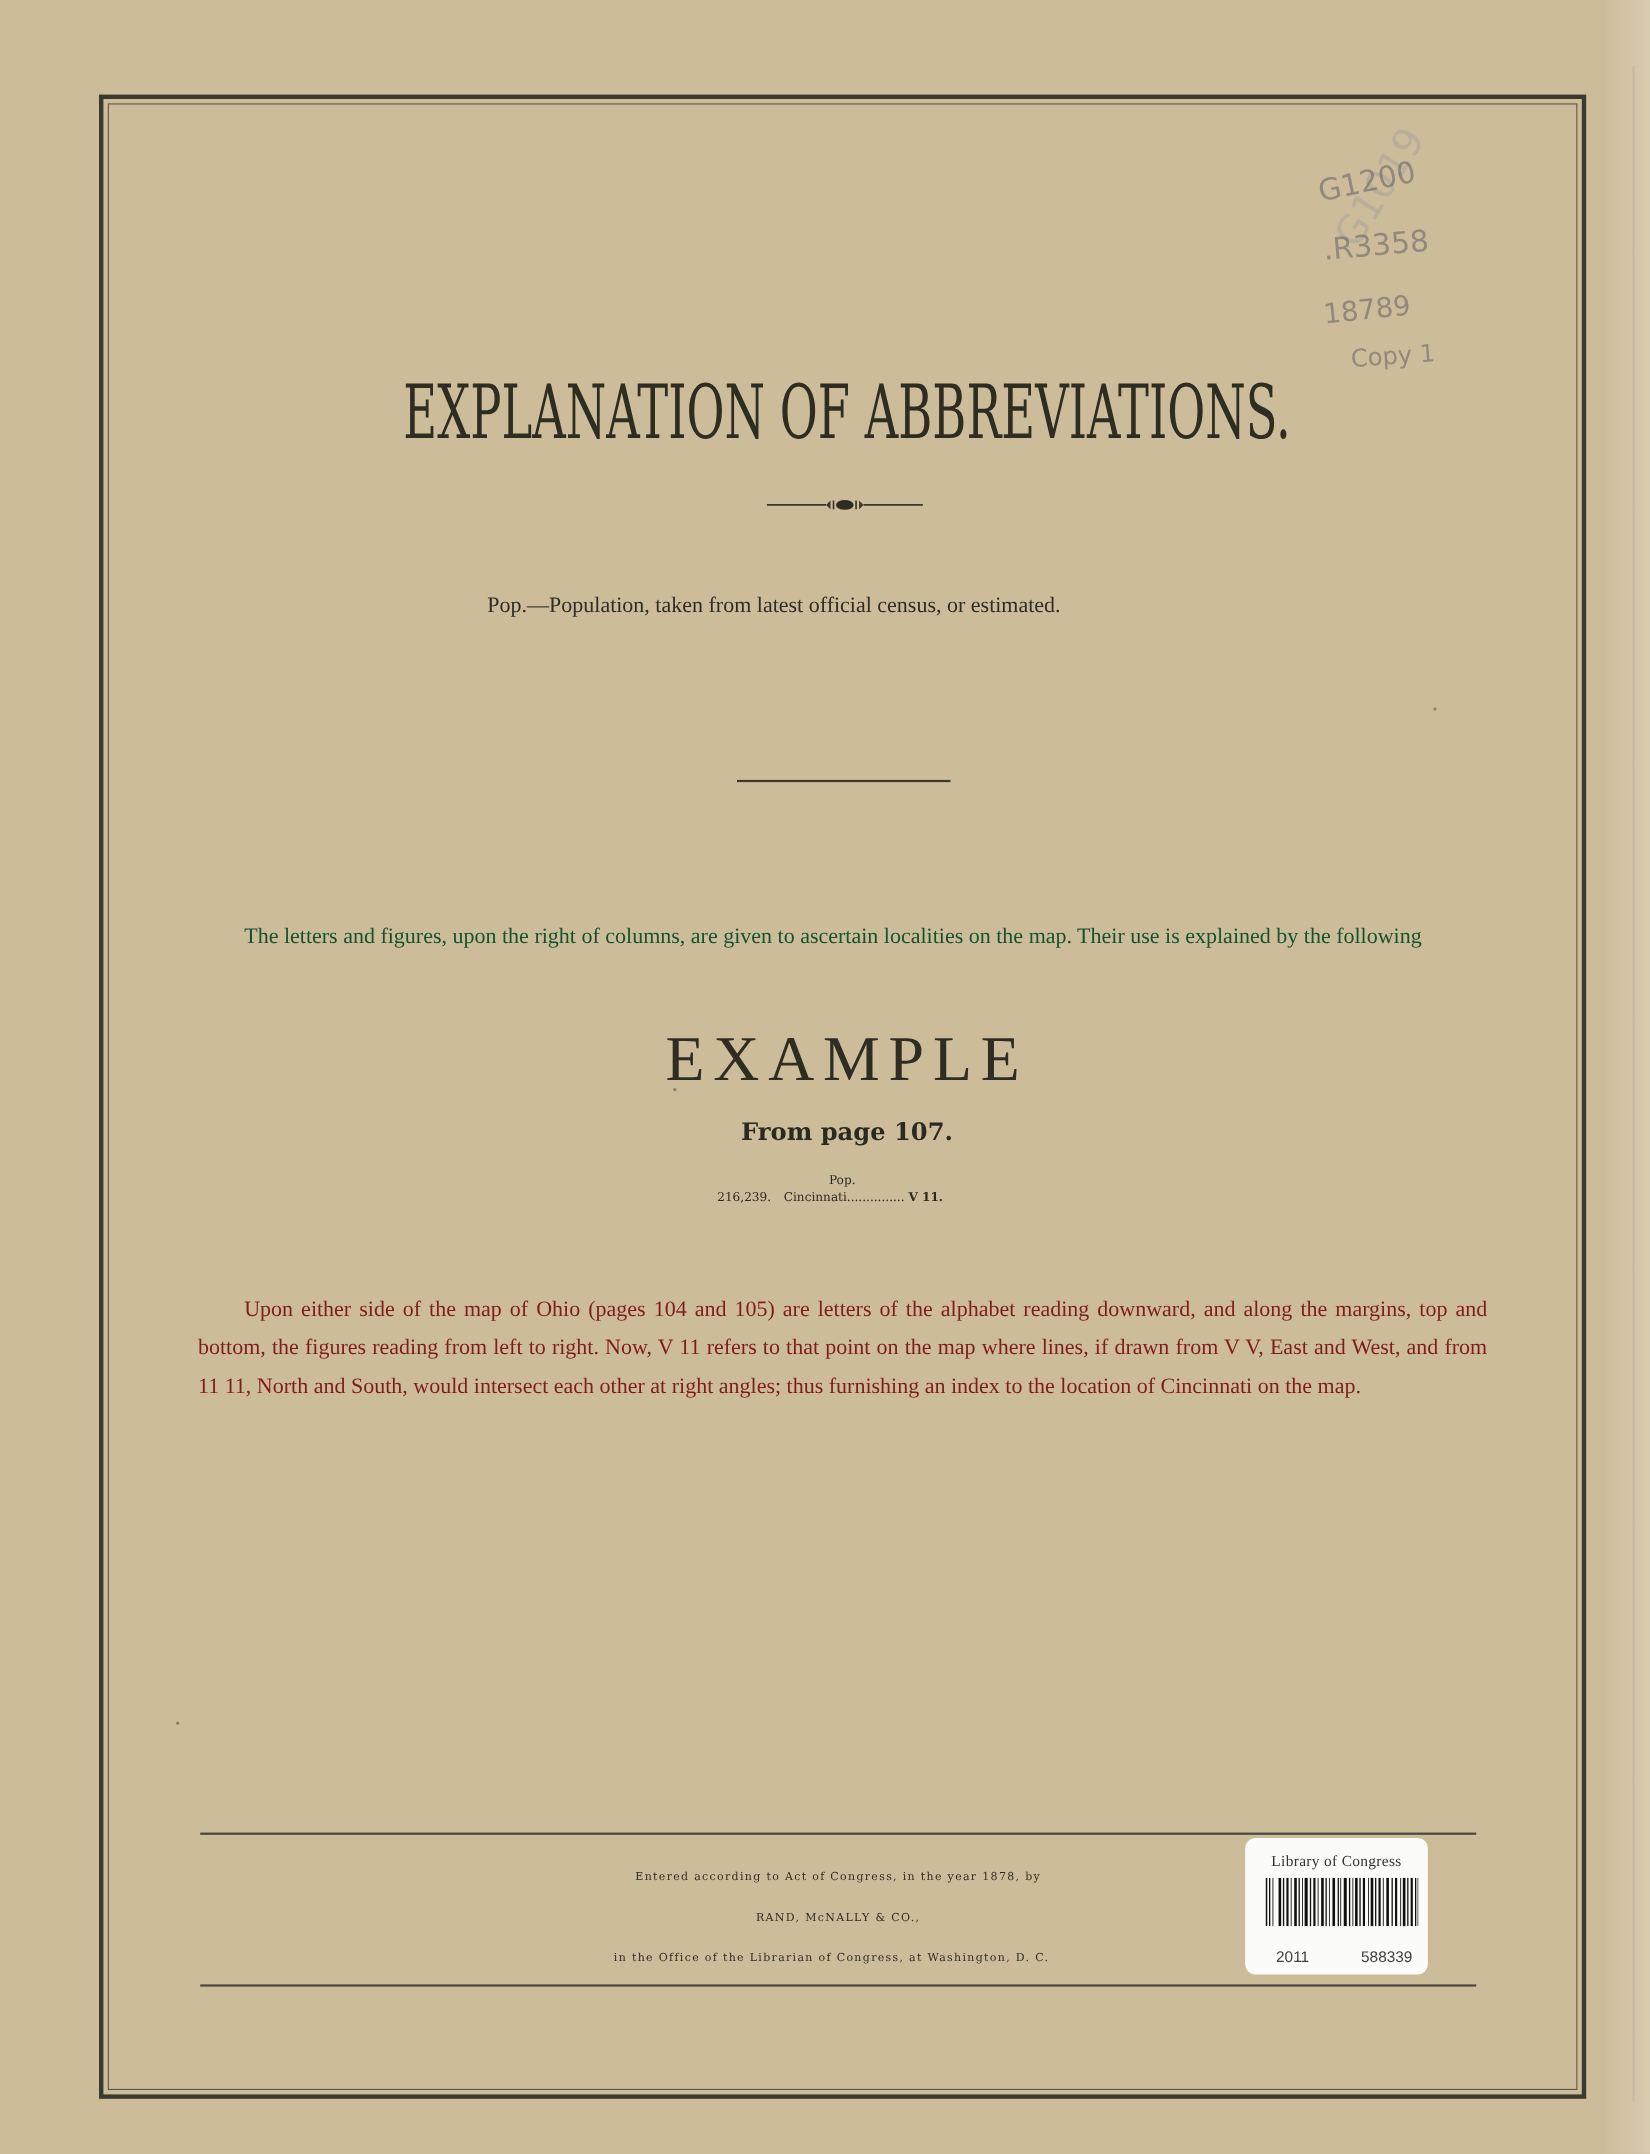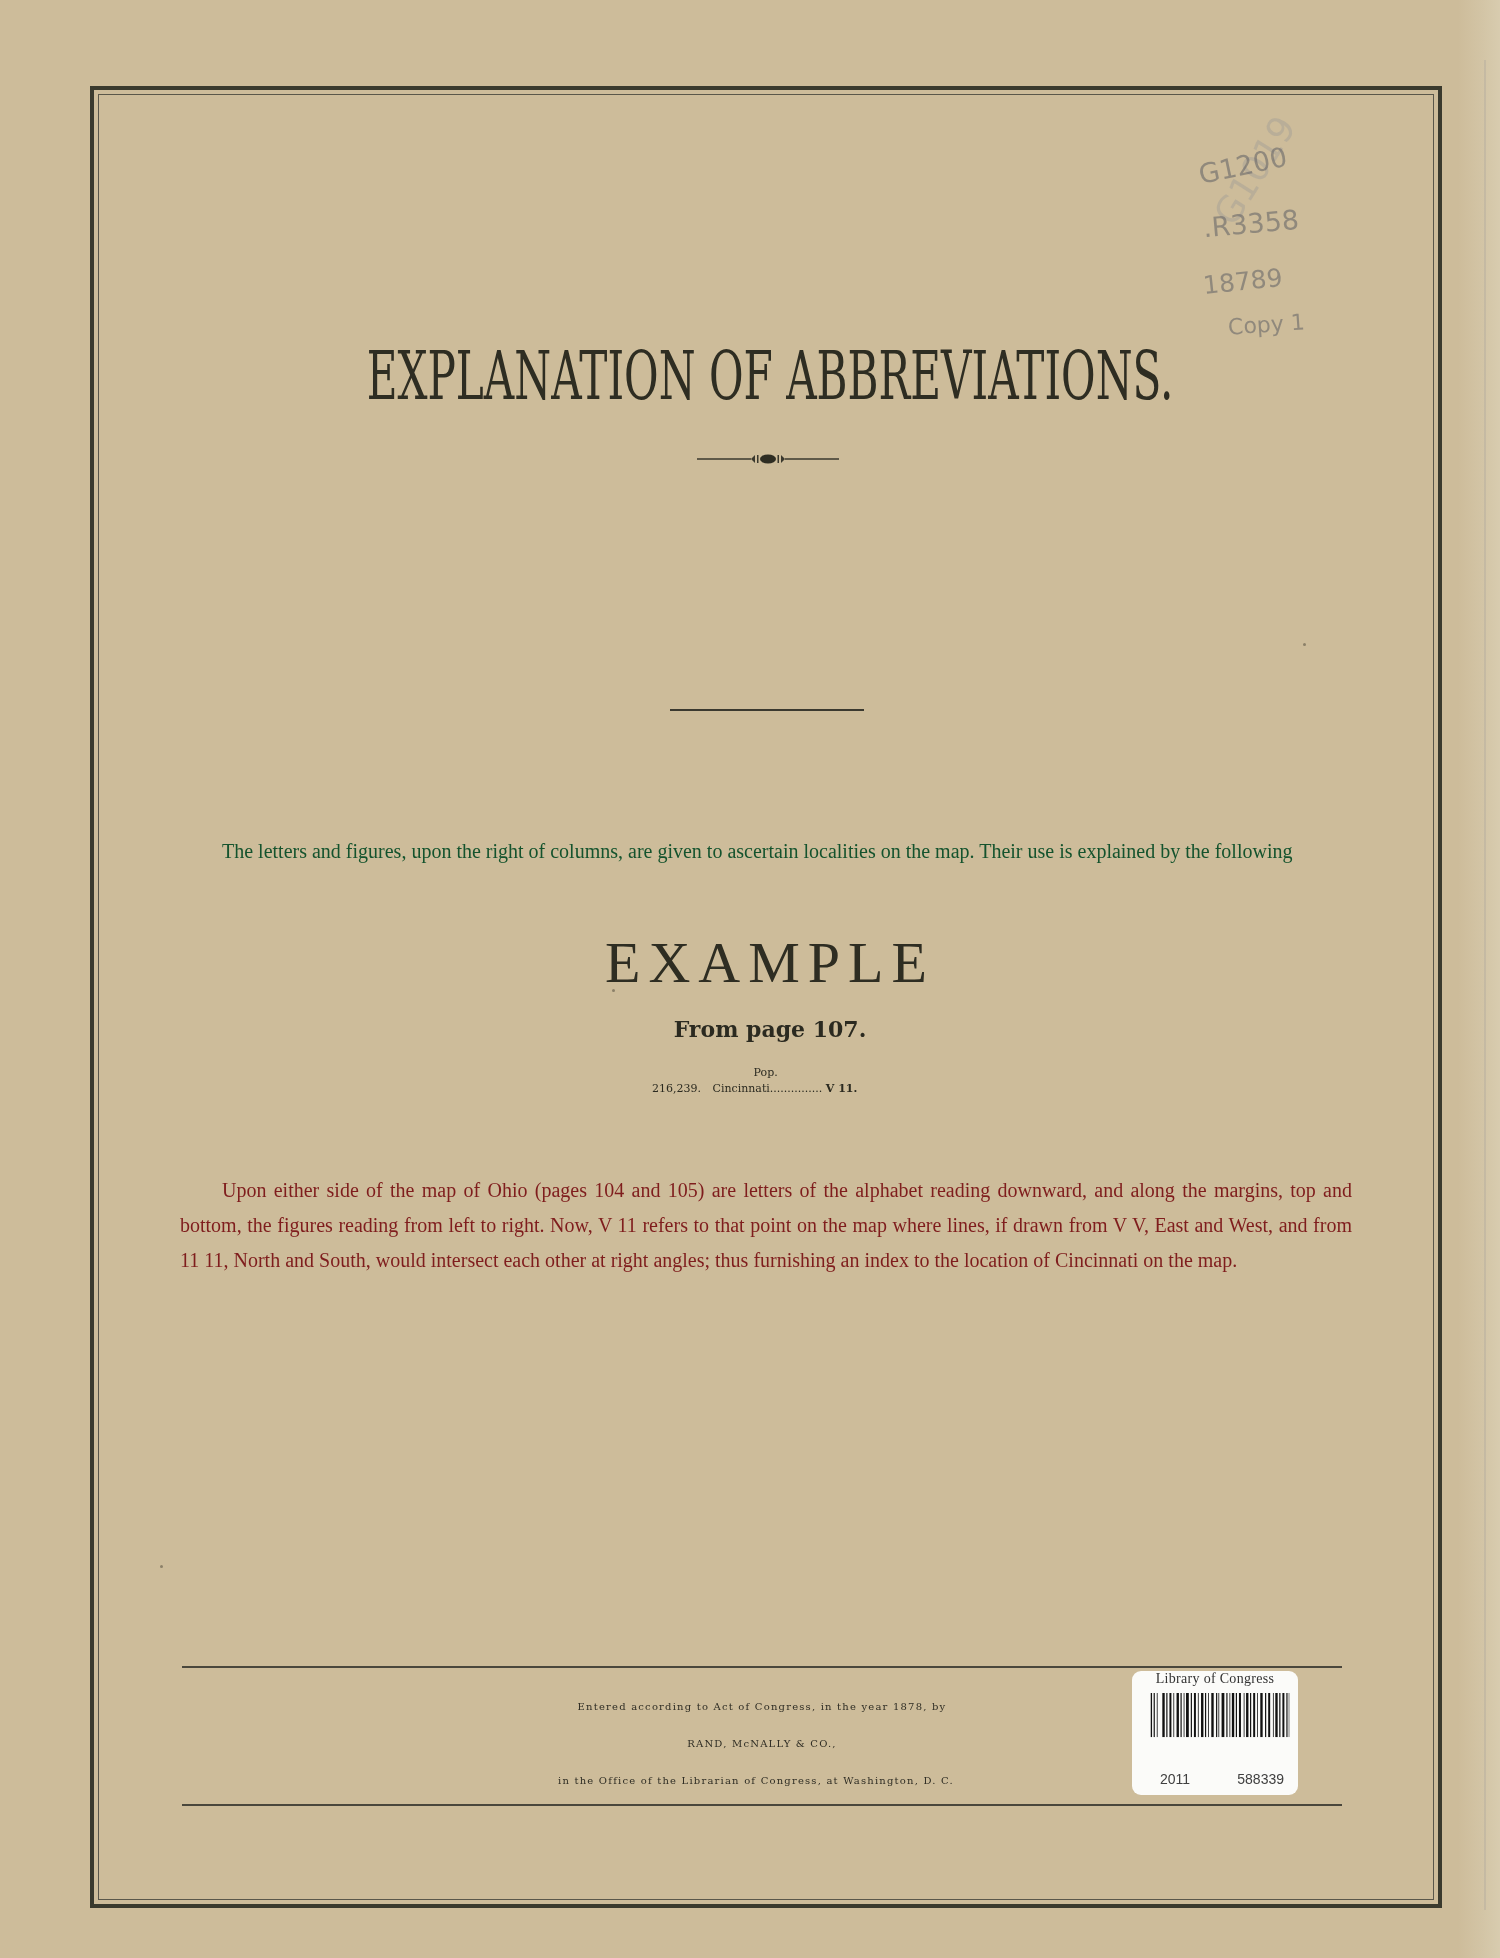--- a/index.html
+++ b/index.html
@@ -191,20 +191,21 @@
 
     .loc-label {
       position: absolute;
       left: 1132px;
       top: 1671px;
       width: 166px;
       height: 124px;
       background: #fbfbf9;
       border-radius: 9px;
       box-sizing: border-box;
+      padding-top: 14px;
       text-align: center;
     }
     .loc-label .lib {
       font-family: "Liberation Serif", serif;
       font-size: 14px;
       color: #333;
       letter-spacing: 0.3px;
     }
     .barcode {
       margin: 6px auto 0 auto;
@@ -266,20 +267,21 @@
   <line x1="0" y1="7" x2="54" y2="7" stroke="#3a382d" stroke-width="1.6"></line>
   <line x1="88" y1="7" x2="142" y2="7" stroke="#3a382d" stroke-width="1.6"></line>
   <path d="M54 7 L58 3 L58 11 Z" fill="#3a382d"></path>
   <path d="M88 7 L84 3 L84 11 Z" fill="#3a382d"></path>
   <rect x="60" y="3" width="1.5" height="8" fill="#3a382d"></rect>
   <rect x="80.5" y="3" width="1.5" height="8" fill="#3a382d"></rect>
   <ellipse cx="71" cy="7" rx="8" ry="4.5" fill="#2e2d22"></ellipse>
 </svg>
 
 <div class="abbr-block">
+  <div>Pop.—Population, taken from latest official census, or estimated.</div>
 </div>
 
 <div class="rule-mid"></div>
 
 <p class="para1">The letters and figures, upon the right of columns, are given to ascertain localities on the map.  Their use is explained by the following</p>
 
 <div class="example-heading">EXAMPLE</div>
 <div class="example-sub">From page 107.</div>
 
 <div class="example-entry">

